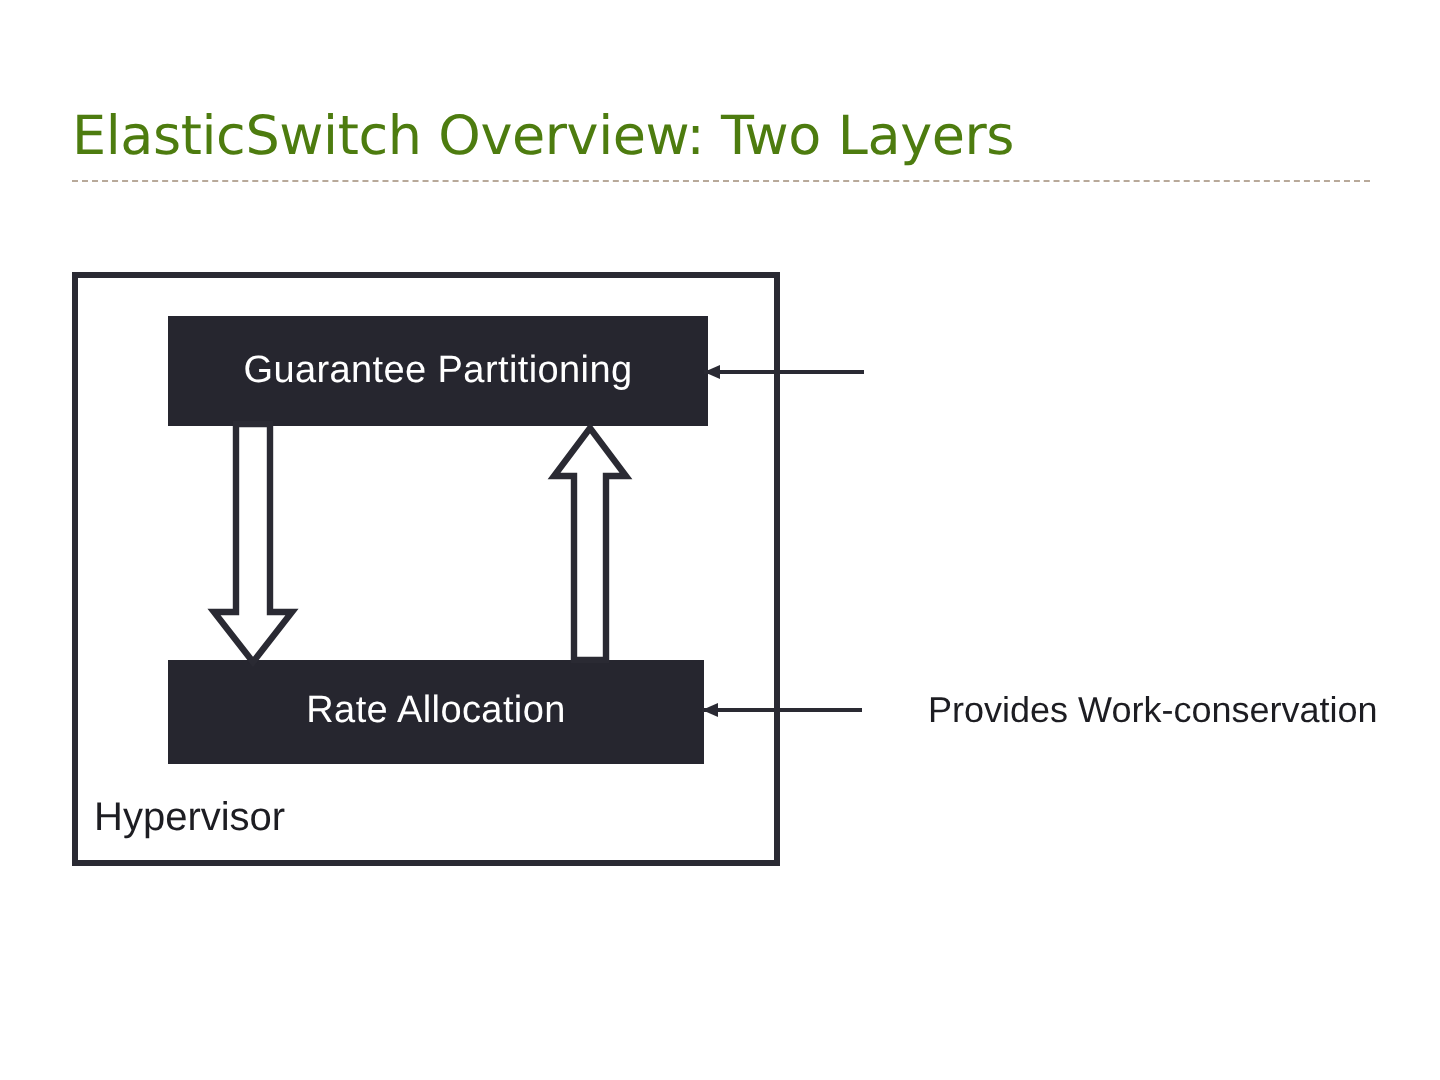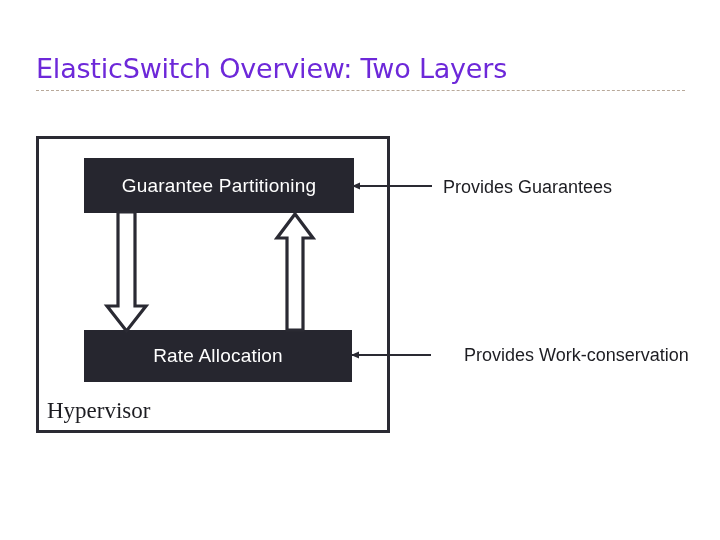--- a/index.html
+++ b/index.html
@@ -30,21 +30,21 @@
     position: absolute;
     left: 36px;
     top: 50px;
     width: 660px;
     height: 38px;
     line-height: 38px;
     font-family: "DejaVu Sans", sans-serif;
     font-size: 27px;
     font-weight: 400;
     letter-spacing: -0.2px;
-    color: #6d28d9;
+    color: #4d7c0f;
     white-space: nowrap;
   }
 
   .title-rule {
     position: absolute;
     left: 36px;
     top: 90px;
     width: 649px;
     height: 0;
     border-top: 1.5px dashed #b8a99a;
@@ -59,22 +59,22 @@
     height: 297px;
     box-sizing: border-box;
     border: 3px solid #2a2a33;
     background: transparent;
   }
 
   .hypervisor-label {
     position: absolute;
     left: 47px;
     top: 398px;
-    font-family: Liberation Serif, serif;
-    font-size: 23px;
+    font-family: Liberation Sans, sans-serif;
+    font-size: 20px;
     color: #1d1d22;
     white-space: nowrap;
   }
 
   
   .layer-box {
     position: absolute;
     background: #26262f;
     display: flex;
     align-items: center;
@@ -150,17 +150,16 @@
 
     <polygon points="287,330 287,238 277,238 295,214 313,238 303,238 303,330" fill="#ffffff" stroke="#2a2a33" stroke-width="3.2" stroke-linejoin="miter"></polygon>
 
     <line x1="352" y1="186" x2="432" y2="186" stroke="#2a2a33" stroke-width="2"></line>
     <polygon points="352,186 360,182.5 360,189.5" fill="#2a2a33"></polygon>
 
     <line x1="351" y1="355" x2="431" y2="355" stroke="#2a2a33" stroke-width="2"></line>
     <polygon points="351,355 359,351.5 359,358.5" fill="#2a2a33"></polygon>
   </svg>
 
-  <div class="annotation" id="annot-guarantees">Provides Guarantees</div>
 
   <div class="annotation" id="annot-workcons">Provides Work-conservation</div>
 
 </div>
 
 </body></html>

